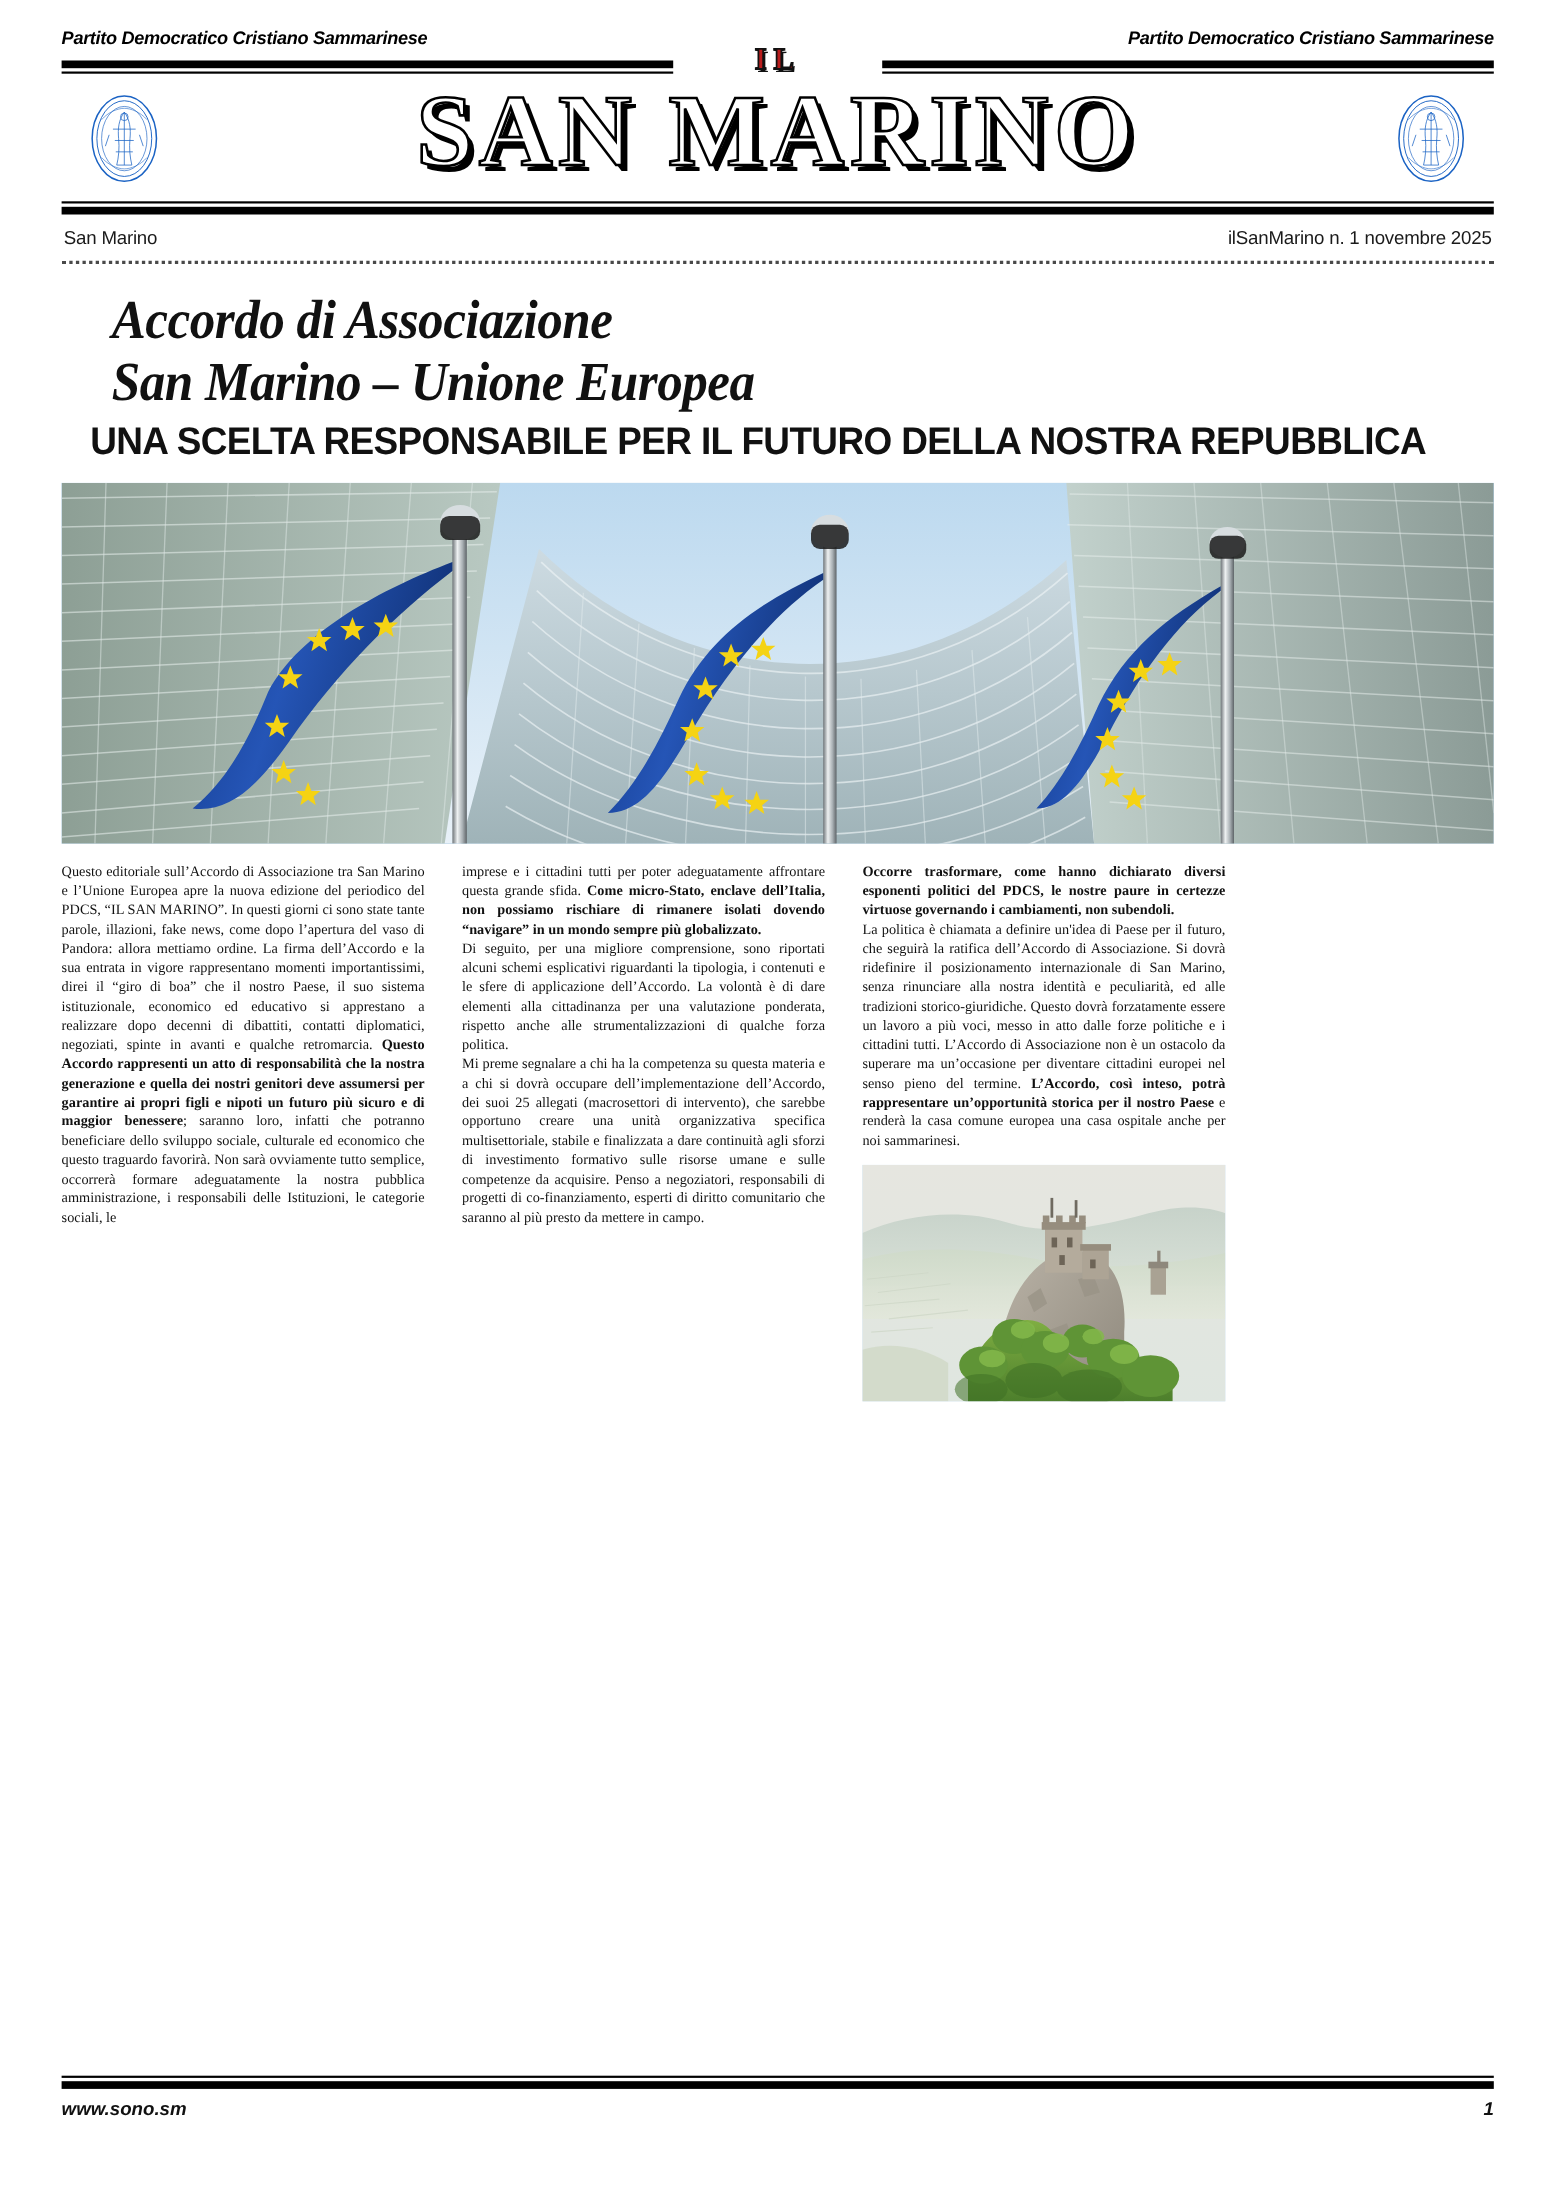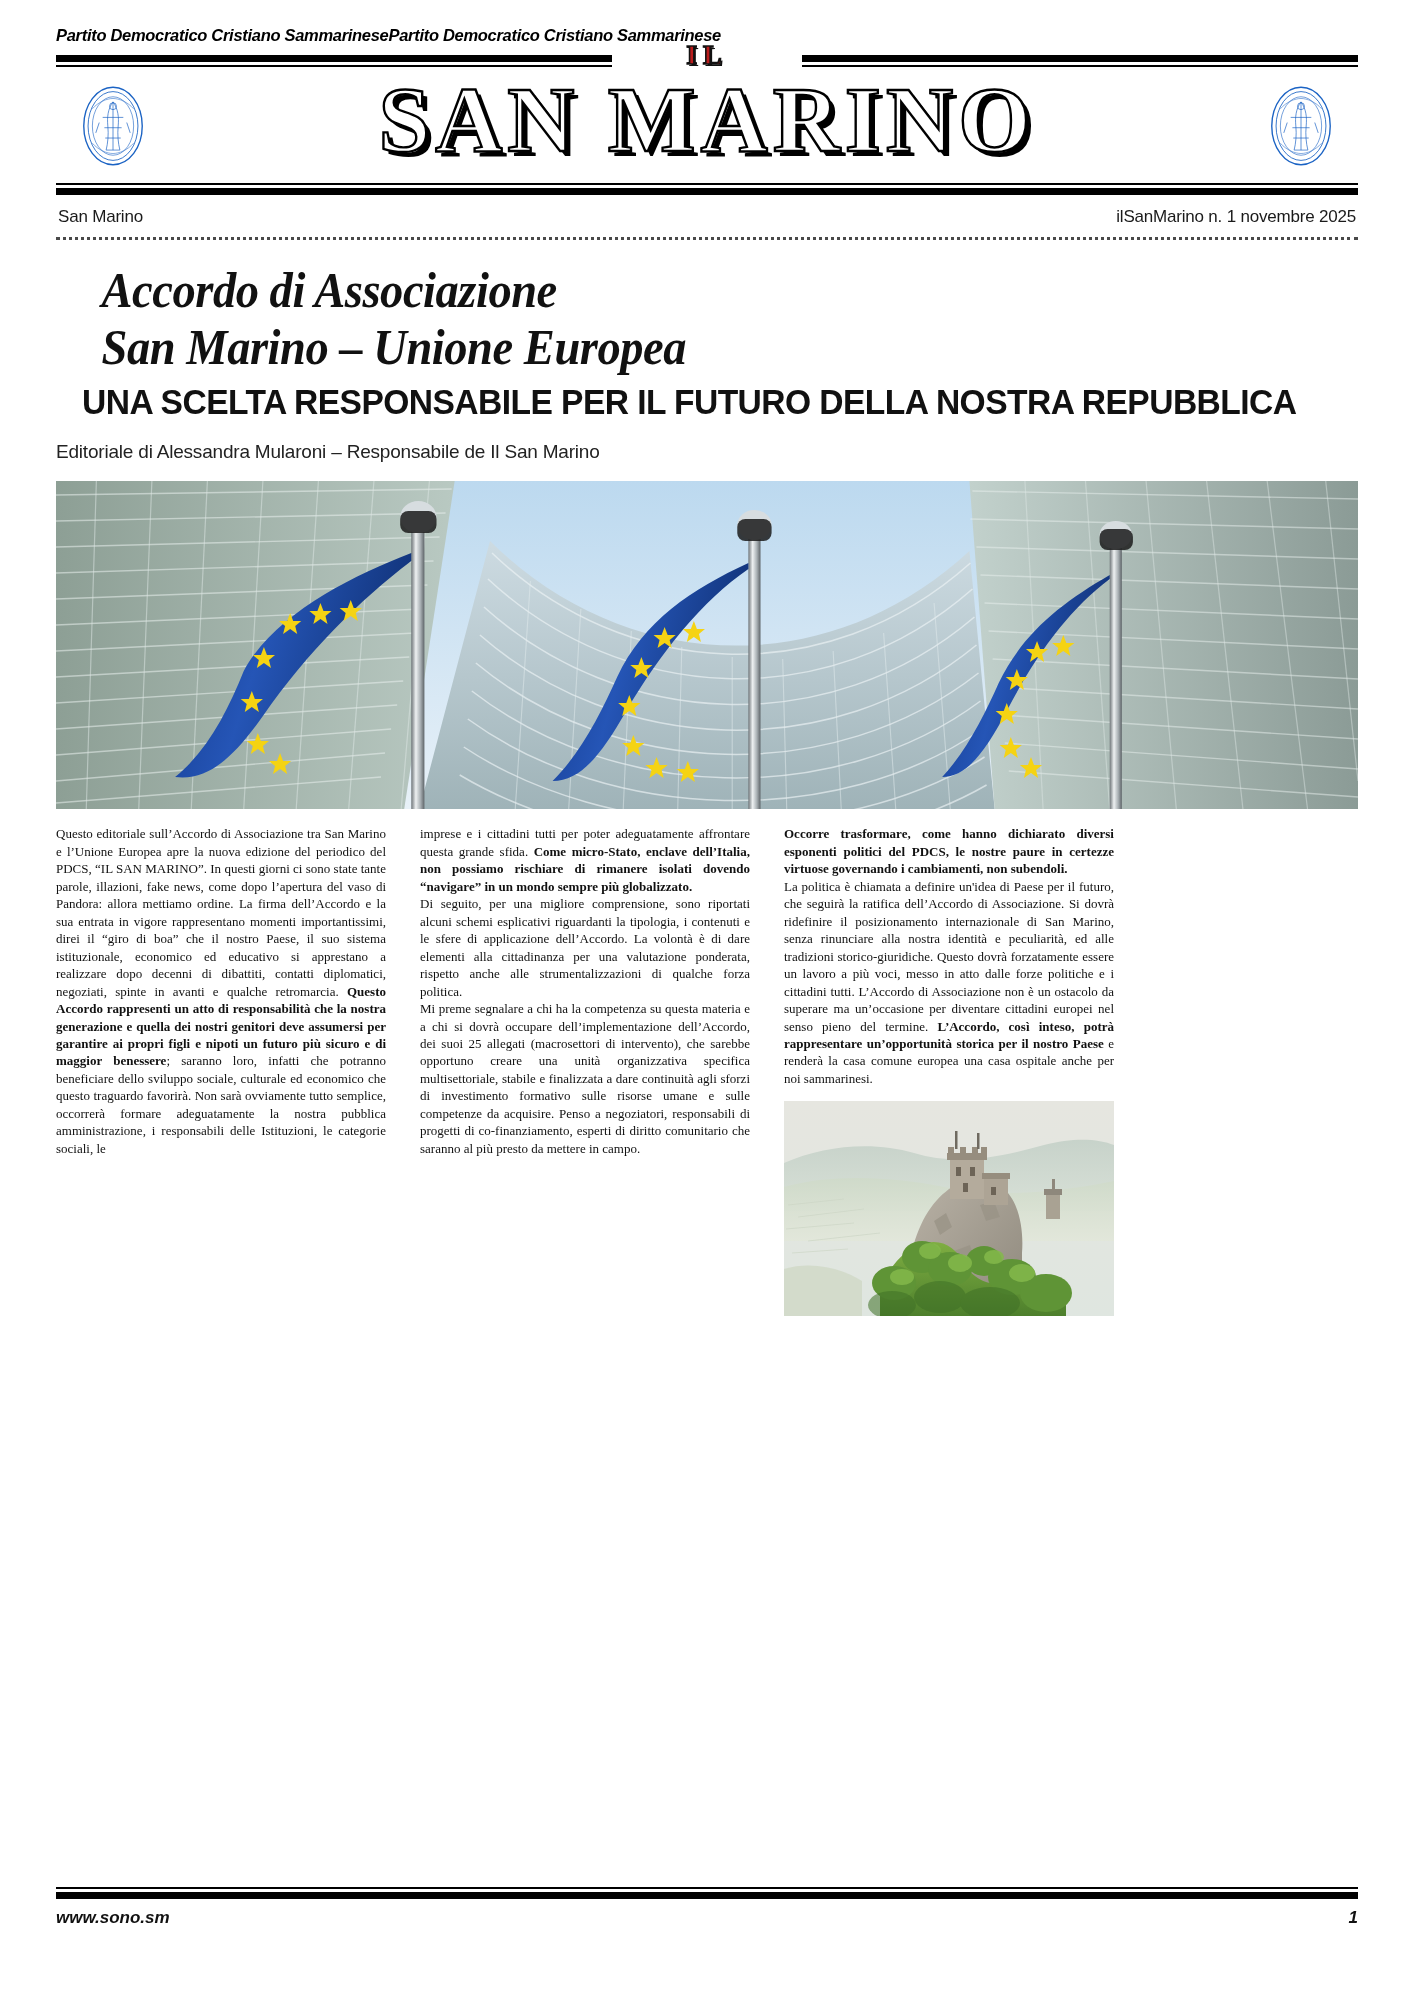--- a/index.html
+++ b/index.html
@@ -13,21 +13,21 @@
   }
   .page{
     position:absolute;inset:0;
     padding:0 56px;
     box-sizing:border-box;
   }
 
   
   .masthead{position:relative;padding-top:26px;}
   .party-row{
-    display:flex;justify-content:flex-start;align-items:flex-start;
+    display:flex;justify-content:space-between;align-items:flex-start;
     font-family:"Liberation Sans",sans-serif;
     font-weight:bold;font-style:italic;
     font-size:16.5px;letter-spacing:-0.3px;
     color:#000;
   }
   .party-row span{white-space:nowrap;}
   .title-zone{
     position:relative;
     height:132px;
     margin-top:2px;
@@ -223,21 +223,20 @@
       <span>San Marino</span>
       <span>ilSanMarino n. 1 novembre 2025</span>
     </div>
     <div class="dotted"></div>
   </div>
 
   <div class="headline-block">
     <div class="hl-main">Accordo di Associazione</div>
     <div class="hl-main">San Marino – Unione Europea</div>
     <div class="hl-kicker">UNA SCELTA RESPONSABILE PER IL FUTURO DELLA NOSTRA REPUBBLICA</div>
-    <div class="byline">Editoriale di Alessandra Mularoni – Responsabile de Il San Marino</div>
   </div>
 
   <div class="hero">
     <svg viewBox="0 0 1290 328" preserveAspectRatio="none" xmlns="http://www.w3.org/2000/svg">
       <defs>
         <linearGradient id="sky" x1="0" y1="0" x2="0" y2="1">
           <stop offset="0%" stop-color="#bcd9ef"></stop>
           <stop offset="100%" stop-color="#e8f1f8"></stop>
         </linearGradient>
         <linearGradient id="glassL" x1="0" y1="0" x2="1" y2="0">

